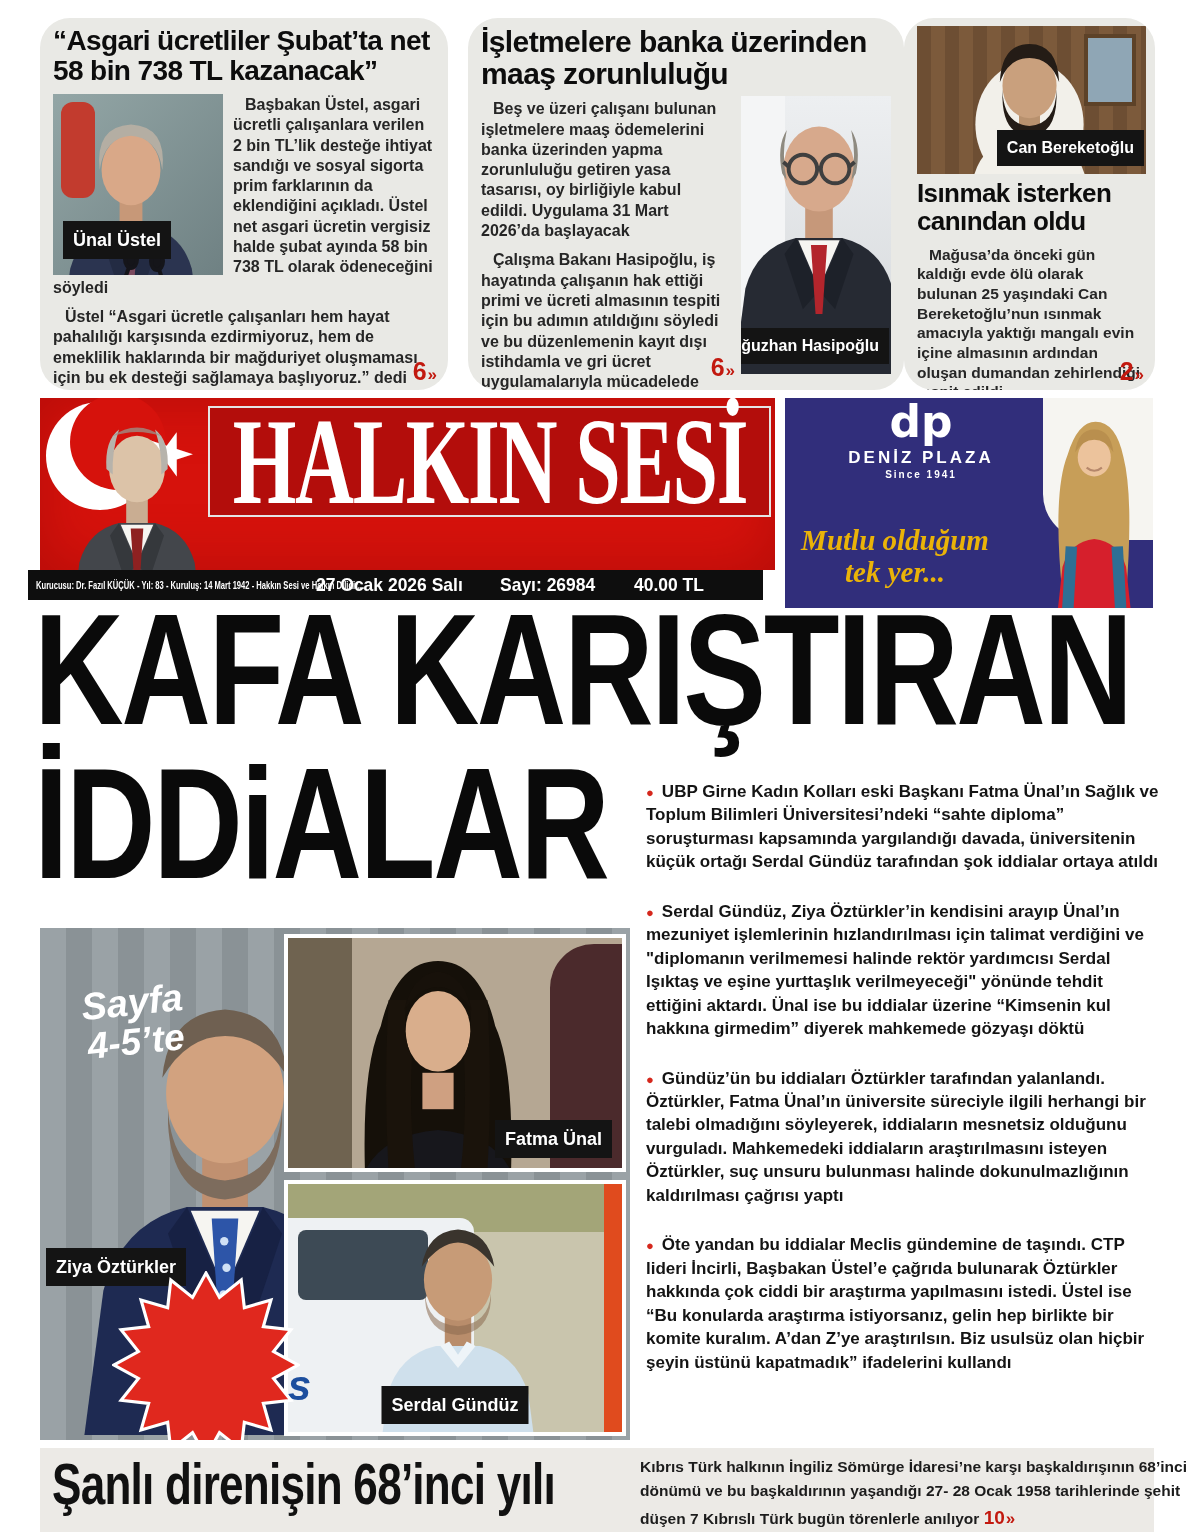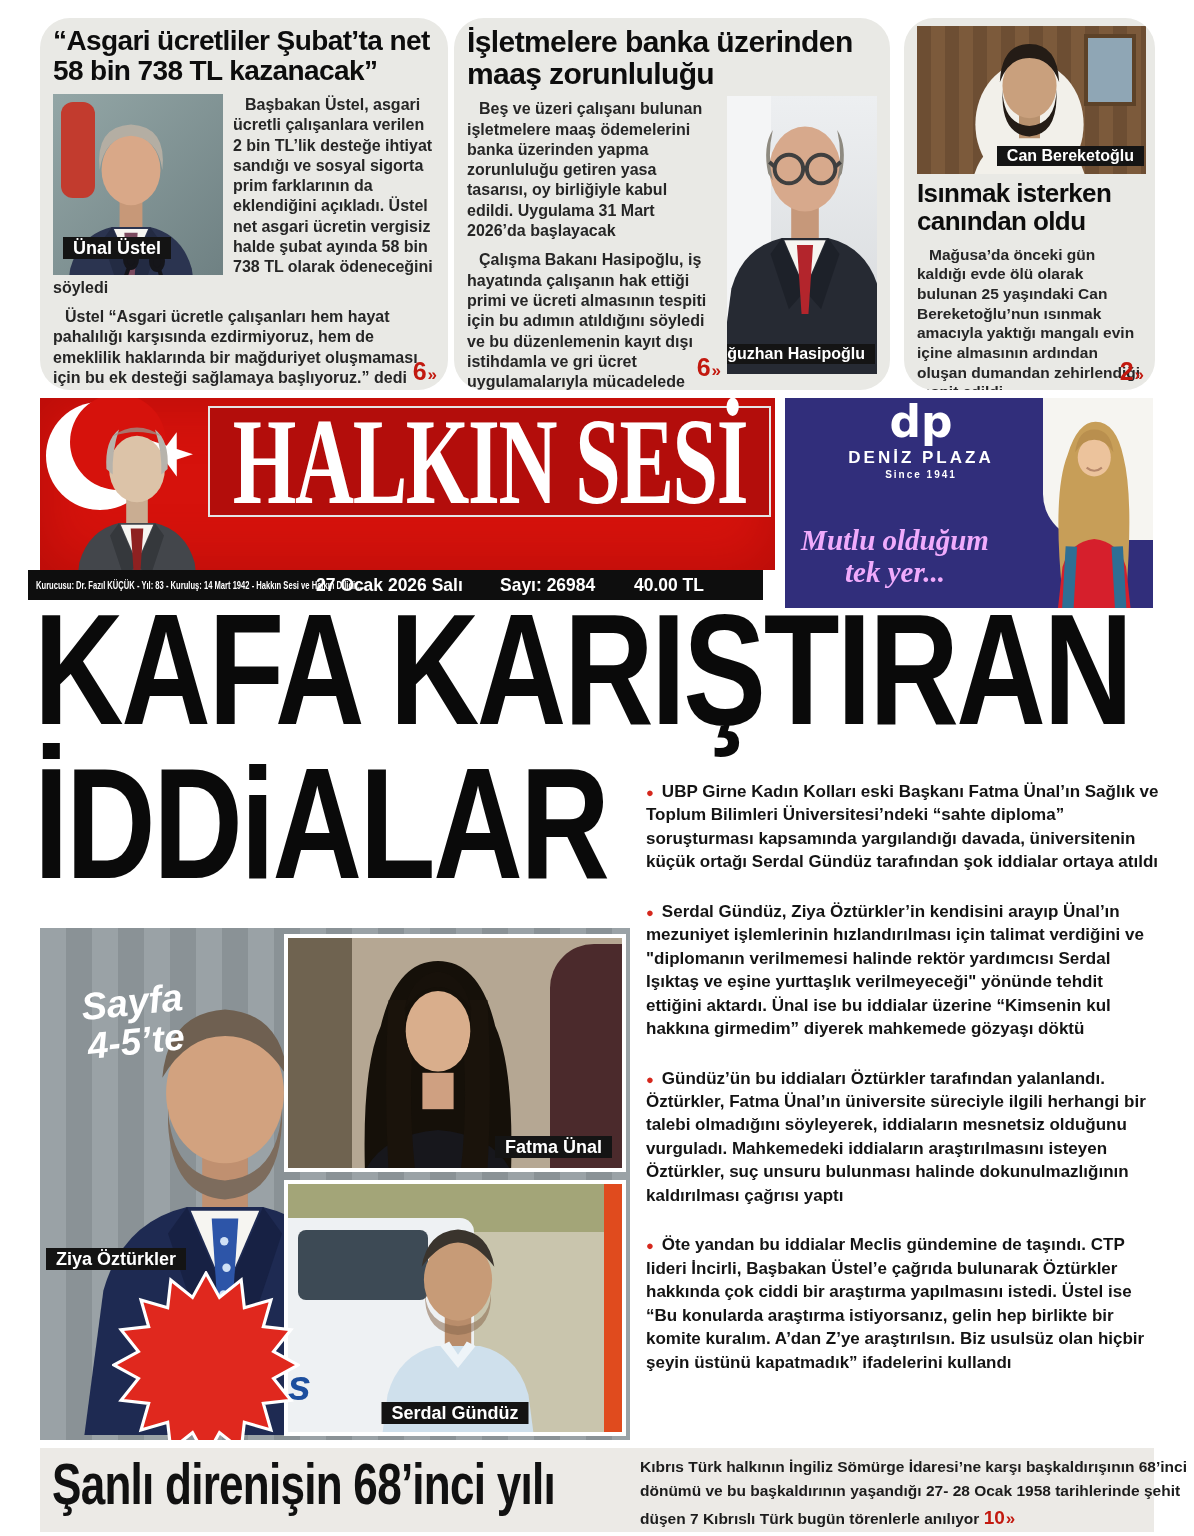--- a/index.html
+++ b/index.html
@@ -3,40 +3,40 @@
 <meta charset="utf-8">
 <style>
   * { box-sizing: border-box; margin: 0; padding: 0; }
   html,body { background:#ffffff; }
   body { font-family:"Liberation Sans", sans-serif; }
   #page { position:relative; width:1194px; height:1536px; background:#ffffff; overflow:hidden; margin:0 auto; }
 
   
   .story { position:absolute; background:#e9e9e5; padding:8px 13px; overflow:hidden;border-radius:30px; }
   .s1 { left:40px; top:18px; width:408px; height:372px; }
-  .s2 { left:454px; top:18px; width:436px; height:372px; }
+  .s2 { left:468px; top:18px; width:436px; height:372px; }
   .s3 { left:904px; top:18px; width:251px; height:372px; }
   .story h2 { font-size:28px; line-height:1.07; letter-spacing:-0.6px; color:#0d0d0d; margin-bottom:2px; }
   .s2 h2 { font-size:30px; }
   .s3 h2 { font-size:26px; margin-top:6px; }
   .story p { margin-top:9px; font-size:16px; font-weight:bold; line-height:1.27; color:#262626; text-indent:12px; }
   .s3 p { font-size:15.5px; }
 
   .ph { position:relative; overflow:hidden; }
   .ph1 { float:left; width:170px; height:181px; margin:6px 10px 2px 0; background:linear-gradient(135deg,#93a6a6,#6f8183); }
   .ph1-red { position:absolute; left:8px; top:8px; width:34px; height:96px; background:#c23b2e; border-radius:12px; }
   .ph2 { float:right; width:150px; height:278px; margin:4px 0 0 10px; background:linear-gradient(#edeff1,#d5d8db); }
   .ph2-col { position:absolute; left:0; top:0; width:44px; height:100%; background:#f4f5f6; }
   .ph3 { width:229px; height:148px; margin:0 auto; position:relative; overflow:hidden;
          background:repeating-linear-gradient(90deg,#6d4e33 0 14px,#7c5a3b 14px 28px); }
   .ph3-win { position:absolute; right:10px; top:8px; width:52px; height:72px; background:#8fa6b5; border:4px solid #5d4228; }
   .ph svg { position:absolute; }
 
   .cap { position:absolute; background:#141414; color:#ffffff; font-weight:bold; font-size:16px; line-height:1;
-         padding:2px 10px; white-space:nowrap; z-index:5; }
+         padding:10px 10px; white-space:nowrap; z-index:5; }
   .cap-ph1 { left:10px; bottom:16px; font-size:18px; }
   .cap-ph2 { right:2px; bottom:10px; }
   .cap-ph3 { right:2px; bottom:8px; }
 
   .pageref { position:absolute; font-weight:bold; color:#c2190f; z-index:6; }
   .prn { font-size:25px; }
   .prc { font-size:17px; letter-spacing:-3px; padding-left:1px; }
   .pr1 { right:14px; bottom:4px; }
   .pr2 { right:172px; bottom:8px; }
   .pr3 { right:14px; bottom:4px; }
@@ -66,21 +66,21 @@
   .ad-white { position:absolute; right:0; top:0; width:110px; height:142px; background:#f6f5f1; border-radius:0 0 0 46px; }
   .ad-mono { position:absolute; left:0; top:2px; width:272px; text-align:center; color:#ffffff; font-weight:bold;
              font-size:44px; line-height:1; font-family:"DejaVu Sans", sans-serif; }
   .ad-brand { position:absolute; left:0; top:50px; width:272px; text-align:center; color:#ffffff; font-weight:bold;
               font-size:17px; letter-spacing:3px; }
   .ad-since { position:absolute; left:0; top:71px; width:272px; text-align:center; color:#ffffff; font-weight:bold;
               font-size:10px; letter-spacing:2px; }
   .ad-strip { position:absolute; left:0; top:93px; width:276px; height:27px; background:#ffffff; line-height:27px; }
   .ad-strip span { display:inline-block; padding-left:12px; color:#e0241c; font-weight:bold; font-size:22px;
                    transform:scaleX(0.95); transform-origin:left center; white-space:nowrap; }
-  .ad-script { position:absolute; left:0; width:220px; text-align:center; color:#f0abfc; font-weight:bold; font-style:italic;
+  .ad-script { position:absolute; left:0; width:220px; text-align:center; color:#eab308; font-weight:bold; font-style:italic;
                font-family:"Liberation Serif", serif; font-size:29px; }
   .ad-sc1 { top:126px; } .ad-sc2 { top:158px; }
   .ad-girl { position:absolute; right:-4px; bottom:-6px; width:128px; height:210px; }
 
   
   .cond { display:inline-block; font-weight:bold; transform-origin:left center; white-space:nowrap; }
   .lead1, .lead2 { position:absolute; left:34px; color:#0a0a0a; }
   .lead1 { top:598px; } .lead2 { top:752px; }
   .lead1 .cond, .lead2 .cond { font-size:157px; line-height:0.92; letter-spacing:-3px; transform:scaleX(0.79); }
 

